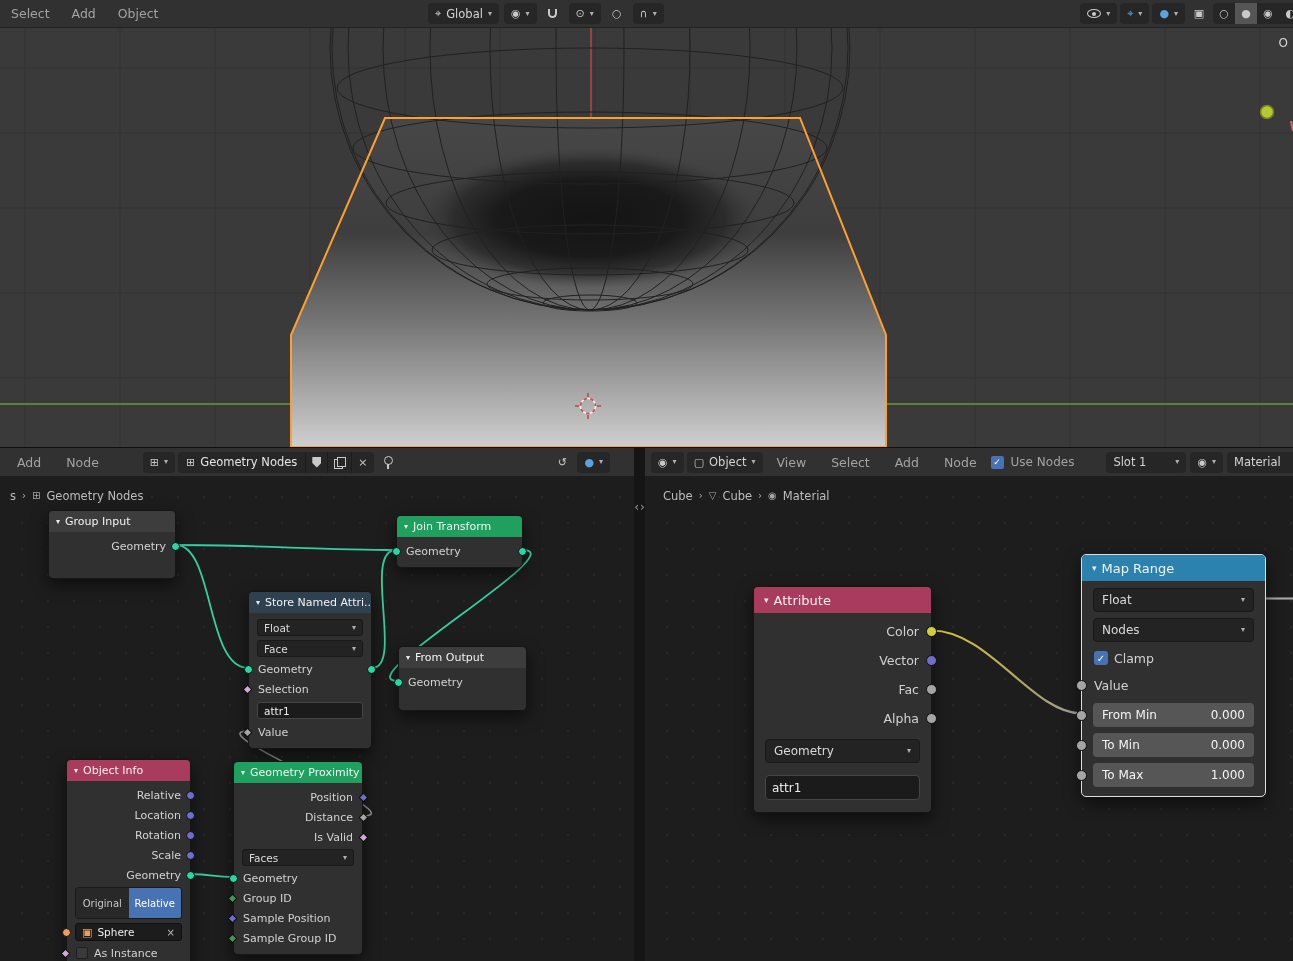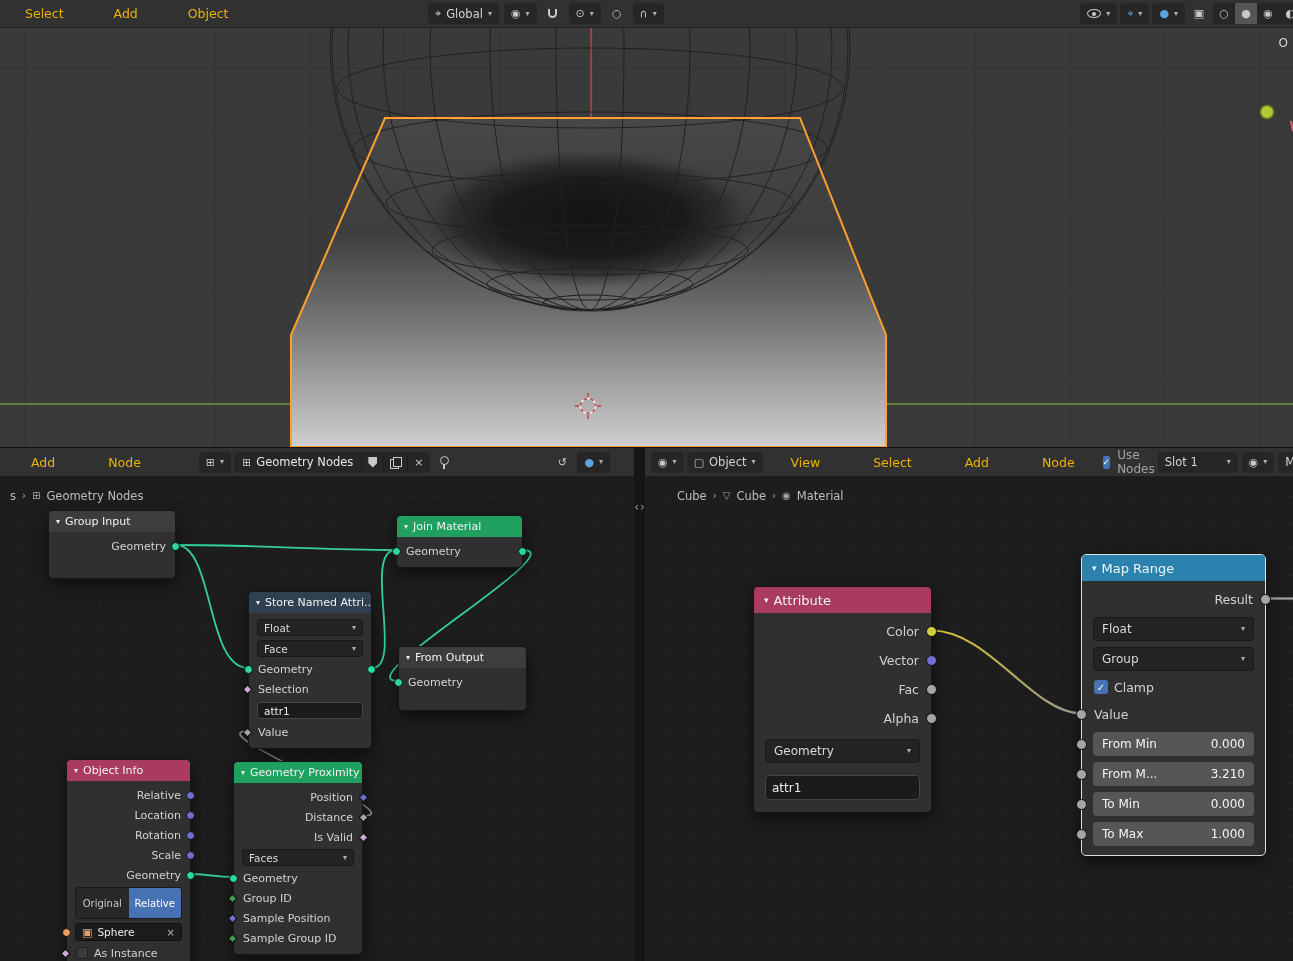--- a/index.html
+++ b/index.html
@@ -1,21 +1,21 @@
 <!DOCTYPE html>
 <html style="--accent: #4772b3; --hdr_green: #1fa05f; --hdr_slate: #2f4050; --hdr_red: #a93b5e; --hdr_blue: #2c82ae; --hdr_plain: #3d3d3d; --sock_geo: #2bd6a3; --sock_vec: #6e6ecf; --sock_col: #cfcf3a; --sock_bool: #cfa8dc; --sock_float: #a5a5a5; --sock_int: #3c9950; --sock_obj: #ed9e5c; --wire_geometry: #35d0a0; --selection_outline: #ffa02e;"><head>
 <meta charset="utf-8">
 <style>
   *{box-sizing:border-box;margin:0;padding:0}
   html,body{width:1293px;height:961px;overflow:hidden}
   body{position:relative;background:#1c1c1c;font-family:"DejaVu Sans",sans-serif;color:#d2d2d2}
 
   
   .vp-header{position:absolute;left:0;top:0;width:1293px;height:28px;background:#313131;border-bottom:1px solid #222;display:flex;align-items:center;z-index:6;overflow:hidden}
-  .menu{padding:0 25px;font-size:12.5px;color:#eab308;height:100%;display:flex;align-items:center;white-space:nowrap}
+  .menu{padding:0 11px;font-size:12.5px;color:#a3a3a3;height:100%;display:flex;align-items:center;white-space:nowrap}
   .cluster{display:flex;align-items:center;gap:5px}
   .cluster.center{position:absolute;left:428px}
   .cluster.right{position:absolute;right:0;gap:3px}
   .pill{background:#262626;border-radius:4px;height:21px;display:flex;align-items:center;gap:5px;padding:0 7px;font-size:11.5px;color:#d4d4d4;white-space:nowrap}
   .glyph{font-size:11px;color:#c9c9c9;line-height:1}
   .glyph.blue{color:#5aa3e0}
   .glyph.orange{color:var(--sock_obj,#ed9e5c)}
   .chev{font-size:8px;color:#b0b0b0;line-height:1}
   .iconbtn{min-width:22px;height:21px;display:flex;align-items:center;justify-content:center;border-radius:4px;color:#c9c9c9}
   .seg-group{display:flex;background:#262626;border-radius:4px;overflow:hidden}
@@ -296,21 +296,21 @@
             <span>Geometry</span>
             <i class="sock out geo"></i>
           </div>
           <div class="spacer16"></div>
         </div>
       </div>
 
       <div class="node" style="left:396px;top:38px;width:127px">
         <div class="nhead green">
           <span class="chev">▾</span>
-          <span>Join Material</span>
+          <span>Join Transform</span>
         </div>
         <div class="nbody">
           <div class="nrow">
             <i class="sock in geo"></i>
             <span>Geometry</span>
             <i class="sock out geo"></i>
           </div>
         </div>
       </div>
 
@@ -485,21 +485,21 @@
           <span class="glyph">◉</span>
           <span class="chev">▾</span>
         </div>
         <div class="pill" style="width:70px">
           <span>Material</span>
         </div>
       </div>
     </header>
 
     <div class="canvas">
-      <div class="crumb" style="left:26px">
+      <div class="crumb" style="left:12px">
         <span class="glyph"></span>
         <span>Cube</span>
         <span class="glyph">›</span>
         <span class="glyph">▽</span>
         <span>Cube</span>
         <span class="glyph">›</span>
         <span class="glyph">◉</span>
         <span>Material</span>
       </div>
 
@@ -546,30 +546,26 @@
           </div>
         </div>
       </div>
 
       <div class="node active" style="left:436px;top:77px;width:185px">
         <div class="nhead blue">
           <span class="chev">▾</span>
           <span>Map Range</span>
         </div>
         <div class="nbody">
-          <div class="nrow out">
-            <span>Result</span>
-            <i class="sock out flt"></i>
-          </div>
           <div class="dd">
             <span>Float</span>
             <span class="chev">▾</span>
           </div>
           <div class="dd">
-            <span>Group</span>
+            <span>Nodes</span>
             <span class="chev">▾</span>
           </div>
           <div class="cbrow">
             <span class="cbx">
                 <span>✓</span>
               </span>
             <span>Clamp</span>
           </div>
           <div class="nrow">
             <i class="sock in flt"></i>
@@ -578,27 +574,20 @@
           <div class="frow">
             <i class="sock in flt"></i>
             <div class="nfield">
               <span>From Min</span>
               <span>0.000</span>
             </div>
           </div>
           <div class="frow">
             <i class="sock in flt"></i>
             <div class="nfield">
-              <span>From M...</span>
-              <span>3.210</span>
-            </div>
-          </div>
-          <div class="frow">
-            <i class="sock in flt"></i>
-            <div class="nfield">
               <span>To Min</span>
               <span>0.000</span>
             </div>
           </div>
           <div class="frow">
             <i class="sock in flt"></i>
             <div class="nfield">
               <span>To Max</span>
               <span>1.000</span>
             </div>

